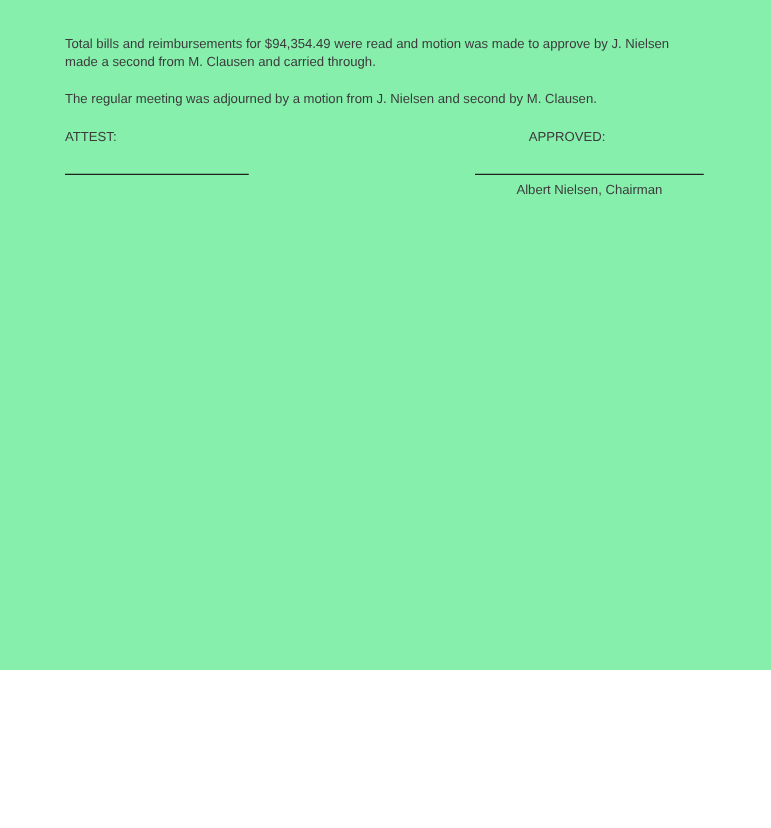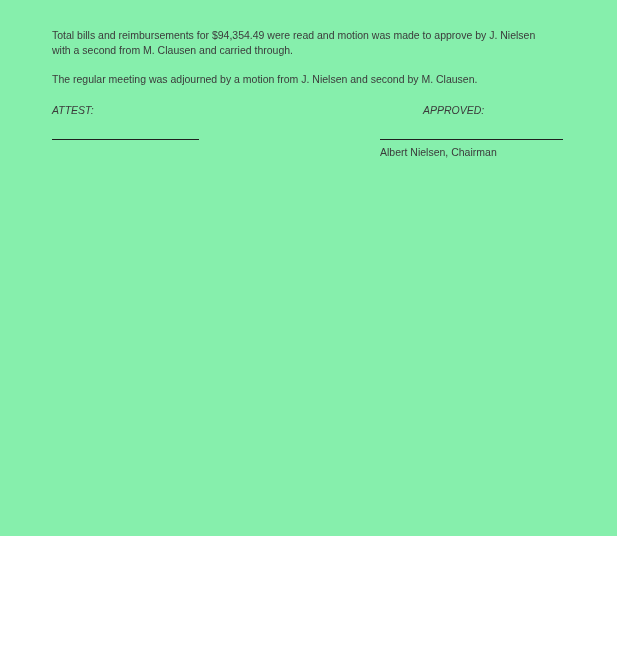--- a/index.html
+++ b/index.html
@@ -27,21 +27,20 @@
     line-height: 15px;
     white-space: nowrap;
   }
   .para-2 { margin-top: 13px; }
   .para-3 { margin-top: 14px; }
   .labels-row {
     position: relative;
     margin-top: 16px;
     height: 15px;
     line-height: 15px;
-    font-style: italic;
   }
   .approved-label {
     position: absolute;
     left: 371px;
     top: 0;
   }
   .sig-row {
     position: relative;
     margin-top: 21px;
     height: 2px;
@@ -63,32 +62,33 @@
     position: relative;
     margin-top: 4px;
     height: 15px;
     line-height: 15px;
   }
   .chairman-name {
     position: absolute;
     left: 328px;
     top: 0;
     width: 183px;
+    text-align: center;
     white-space: nowrap;
   }
 </style>
 </head>
 <body>
 
 <div class="page">
   <div class="content">
 
     <div class="para para-1">
       <div class="line">Total bills and reimbursements for $94,354.49 were read and motion was made to approve by J. Nielsen</div>
-      <div class="line">with a second from M. Clausen and carried through.</div>
+      <div class="line">made a second from M. Clausen and carried through.</div>
     </div>
 
     <div class="para para-2">
     </div>
 
     <div class="para para-3">
       <div class="line">The regular meeting was adjourned by a motion from J. Nielsen and second by M. Clausen.</div>
     </div>
 
     <div class="labels-row">

